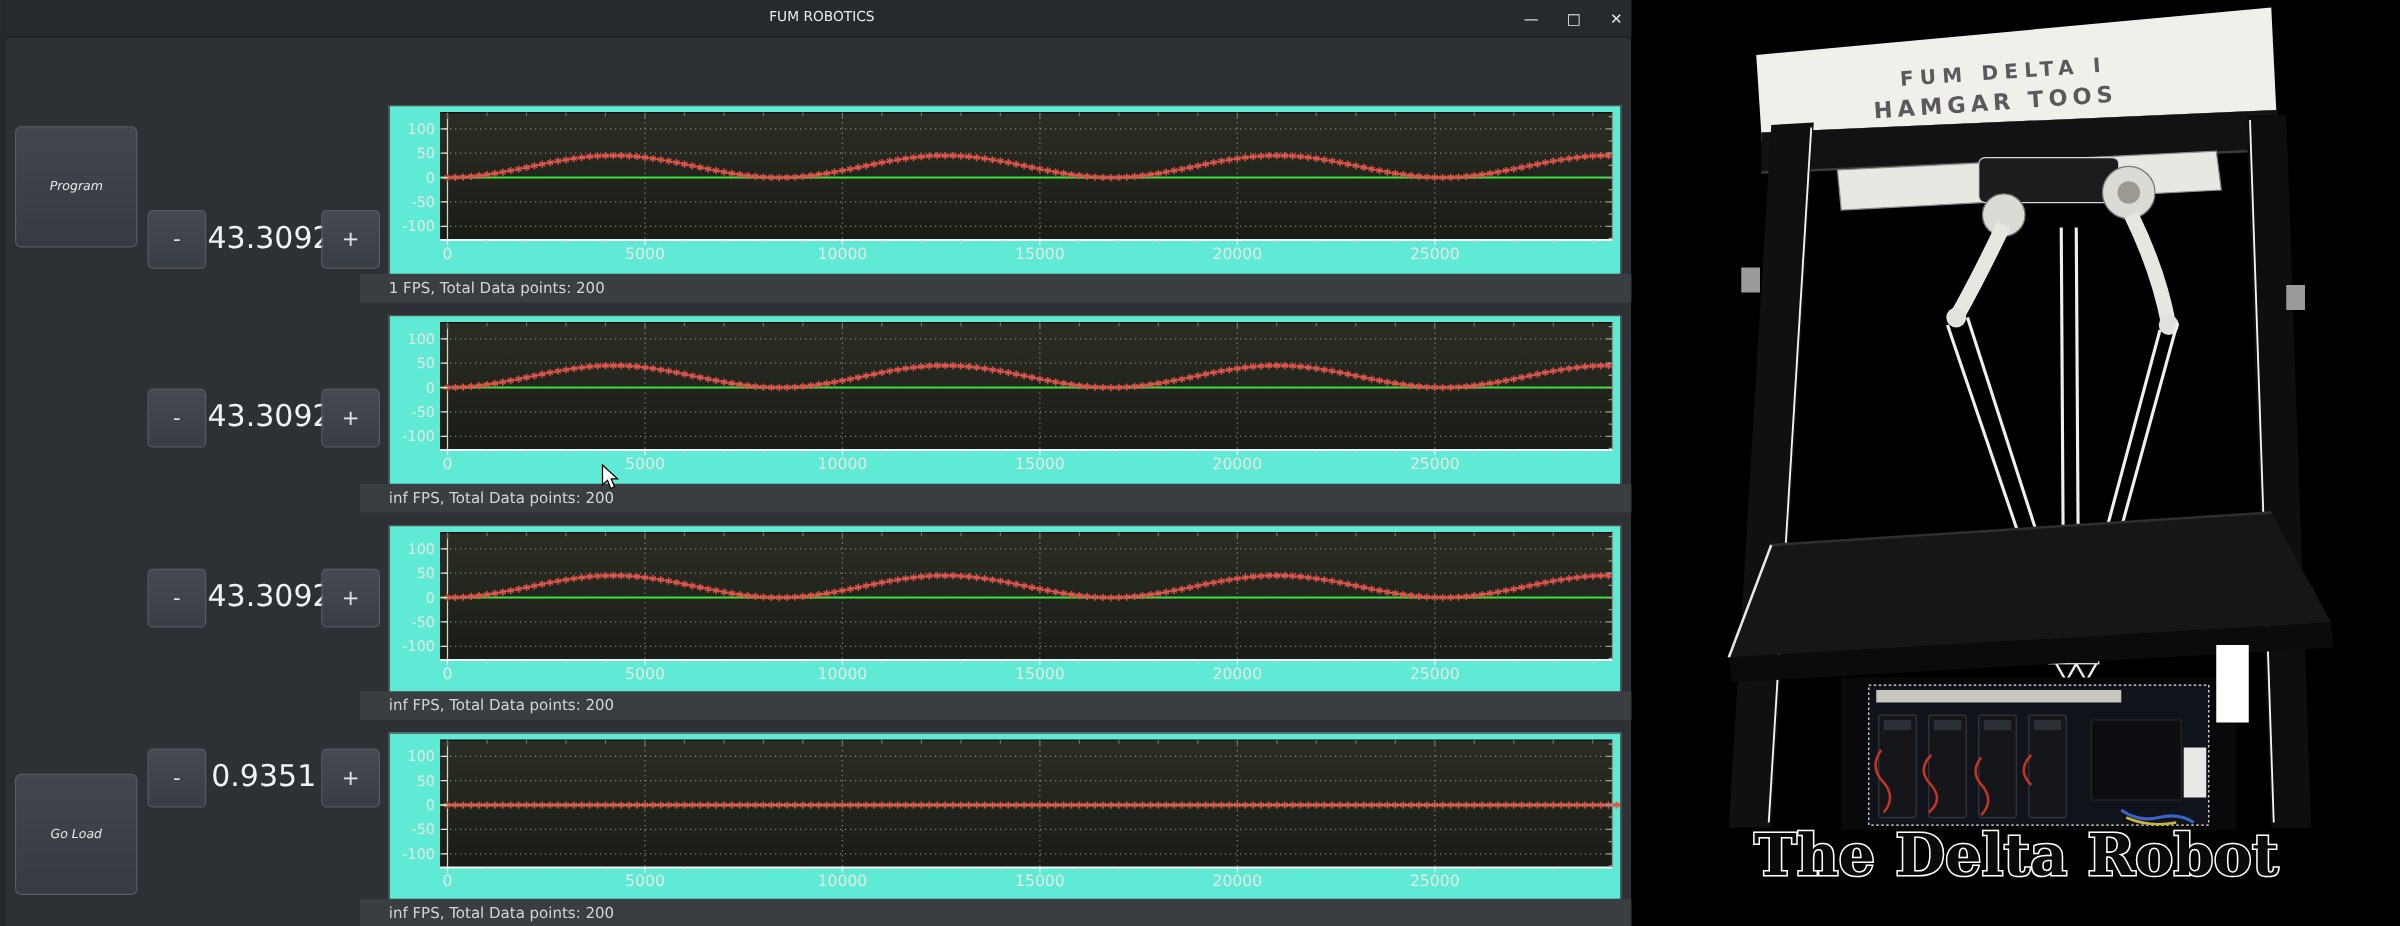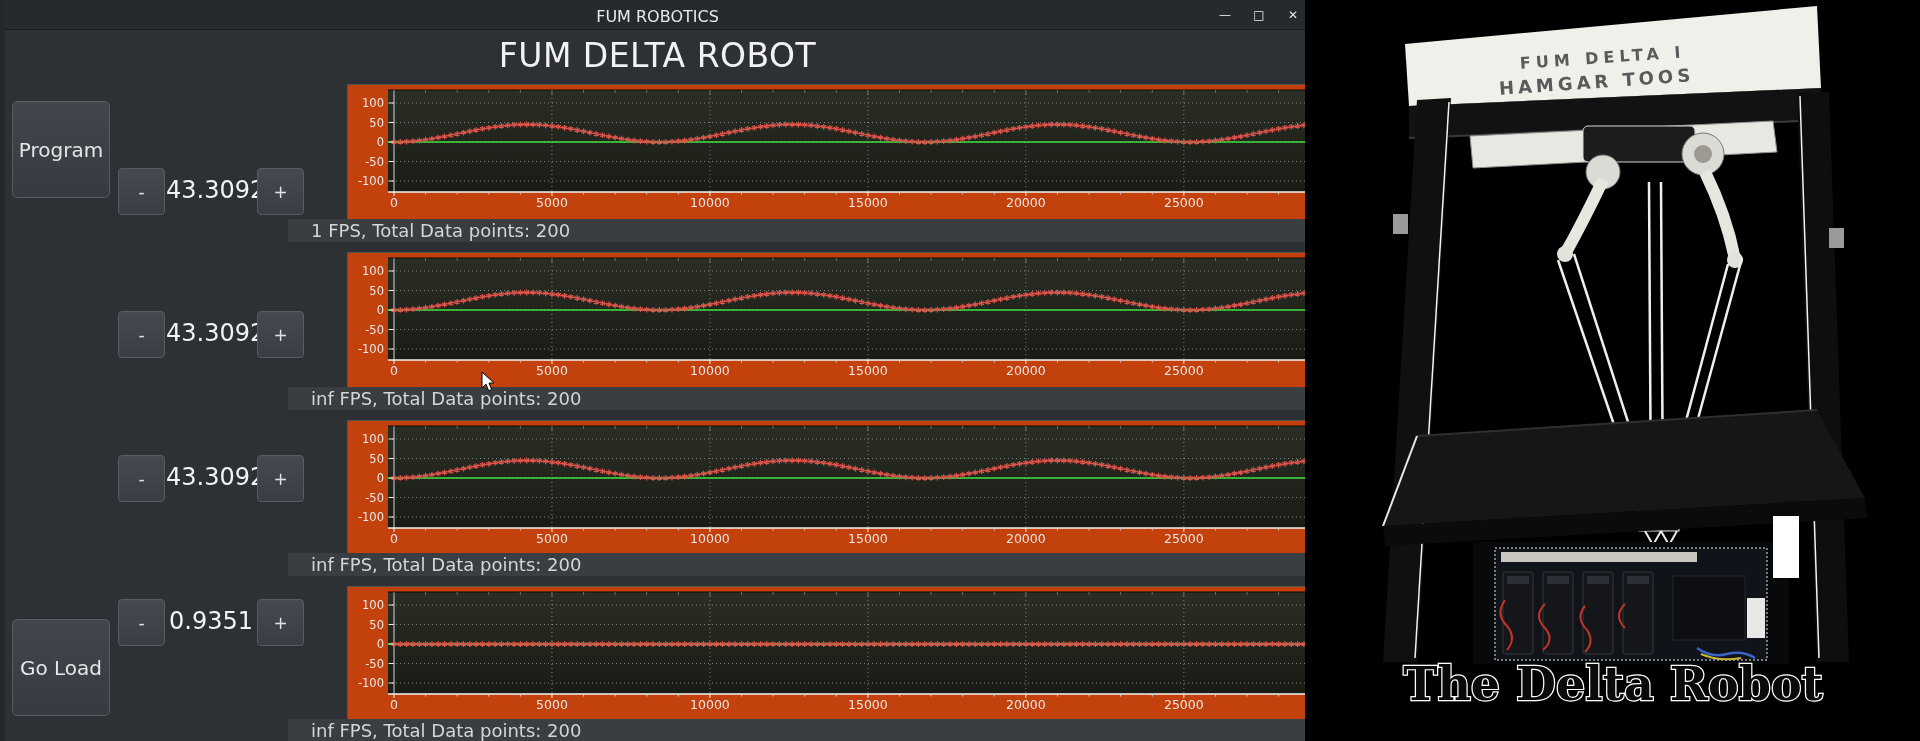--- a/index.html
+++ b/index.html
@@ -6,62 +6,61 @@
   html,body { margin:0; padding:0; }
   body {
     width:1920px; height:741px; position:relative; overflow:hidden;
     background:#000; font-family:"DejaVu Sans", sans-serif;
   }
   .app { position:absolute; left:0; top:0; width:1305px; height:741px;
          background:#2d3136; border-left:5px solid #24272b; }
   .titlebar { position:absolute; left:0; top:0; width:1305px; height:30px;
               background:#26292d; border-bottom:1px solid #1a1c1f; }
   .window-title { position:absolute; left:0; top:7px; width:1305px; text-align:center;
-                  font-size:16px; color:#e9eaec; }
+                  font-size:11px; color:#e9eaec; }
   .win-controls { position:absolute; right:10px; top:0; height:30px; display:flex;
                   gap:20px; align-items:center; color:#e6e7e8; font-size:12px; }
   .win-controls span { width:14px; text-align:center; cursor:default; }
   .heading { position:absolute; left:0; top:36px; width:1305px; text-align:center;
              font-size:33px; letter-spacing:.5px; color:#f0f2f3; }
   .side-btn { position:absolute; left:7px; width:98px; height:97px;
               display:flex; align-items:center; justify-content:center;
               background:linear-gradient(#42474e,#363b42);
               border:1px solid #575c63; border-radius:5px;
-              color:#e4e6e8; font-size:20px; }
+              color:#e4e6e8; font-size:10px;font-style:italic; }
   .stp-btn { position:absolute; width:47px; height:47px;
              display:flex; align-items:center; justify-content:center;
              background:linear-gradient(#454a51,#393e45);
              border:1px solid #575c63; border-radius:4px;
              color:#dfe2e5; font-size:17px; }
   .stp-val { position:absolute; left:161px; width:90px; height:34px; text-align:center;
              font-size:24px; color:#f0f2f4; }
   .chart-panel { position:absolute; left:306px; width:986px; height:155px;
-                 background:#c2410c; border:1px solid #53564d;margin-left:36px; }
+                 background:#5eead4; border:1px solid #53564d; }
   .chart-panel svg { display:block; }
   .caption-bar { position:absolute; left:283px; width:1022px; height:23px;
-                 background:#3a3e42; color:#d3d6d8; font-size:18px;
+                 background:#3a3e42; color:#d3d6d8; font-size:12px;
                  line-height:23px; padding-left:23px; }
   .photo { position:absolute; left:1305px; top:0; }
   .cursor { position:absolute; left:481px; top:371px; }
 </style>
 </head>
 <body>
 
 <div class="app">
 
   <div class="titlebar">
     <div class="window-title">FUM ROBOTICS</div>
     <div class="win-controls">
       <span>—</span>
       <span>□</span>
       <span>✕</span>
     </div>
   </div>
 
-  <div class="heading">FUM DELTA ROBOT</div>
 
   <div class="side-btn" style="top:101px">Program</div>
   <div class="side-btn" style="top:619px">Go Load</div>
 
   <div class="stp-btn" style="left:113px;top:168px">-</div>
   <div class="stp-val" style="top:176px">43.3092</div>
   <div class="stp-btn" style="left:252px;top:168px">+</div>
 
   <div class="stp-btn" style="left:113px;top:311px">-</div>
   <div class="stp-val" style="top:319px">43.3092</div>

